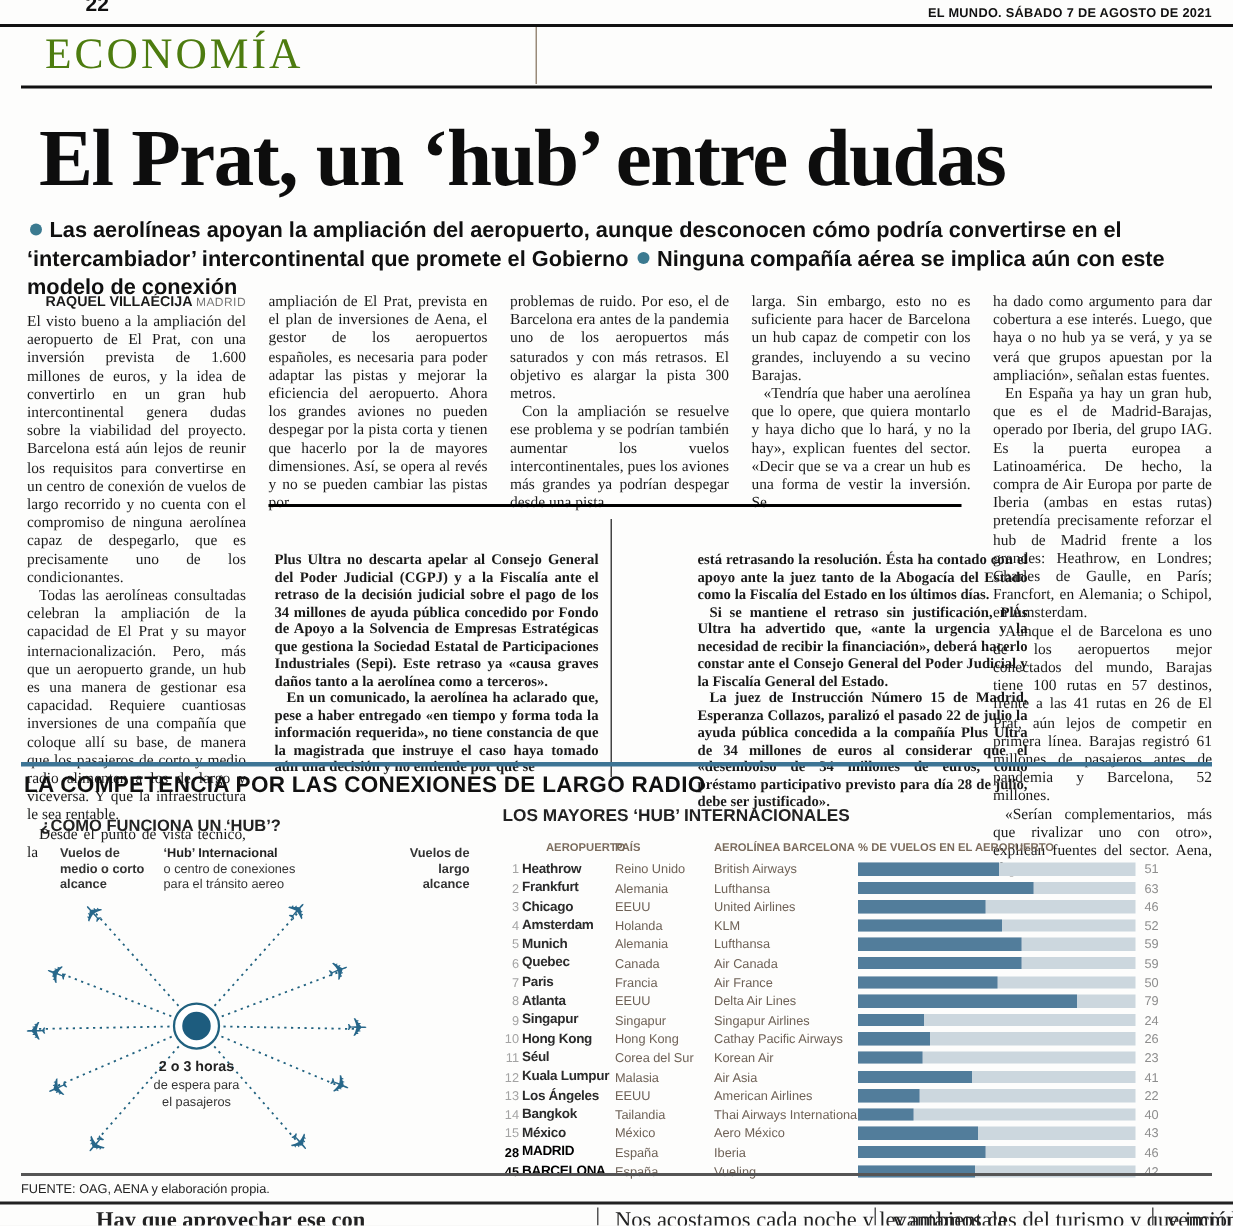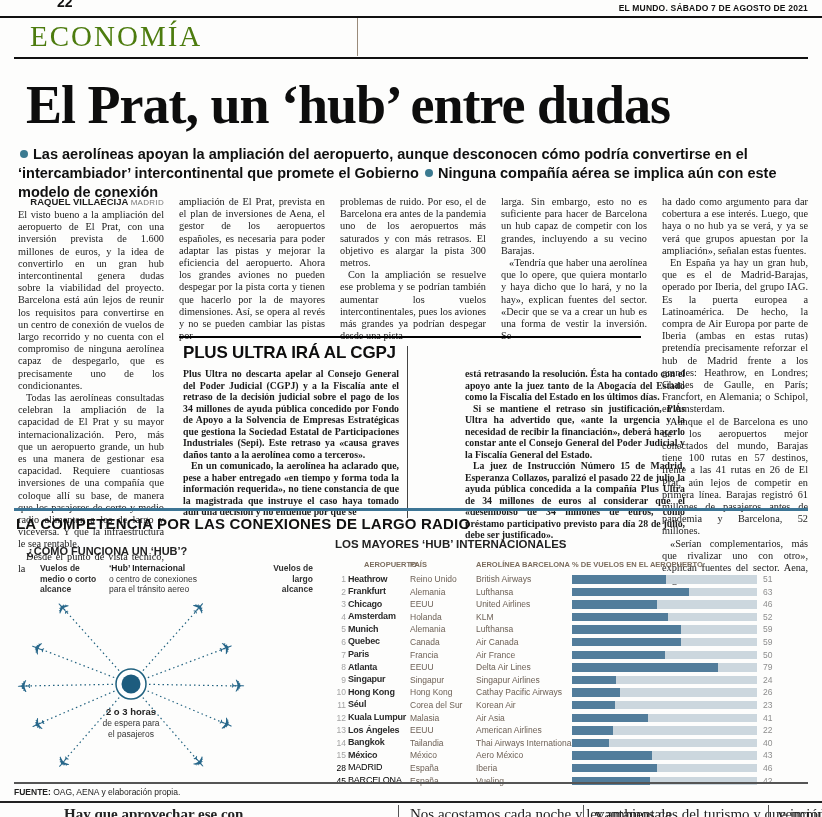--- a/index.html
+++ b/index.html
@@ -51,40 +51,40 @@
   .hub-svg { position:absolute; left:14px; top:598px; }
   .route { stroke:#20617f; stroke-width:1.2; stroke-dasharray:1.5 3; fill:none; }
   .hub-outer { fill:#ffffff; stroke:#20617f; stroke-width:1.5; }
   .hub-inner { fill:#1d5c7e; }
   .plane { font:17px "DejaVu Sans", sans-serif; fill:#27678a; text-anchor:middle; dominant-baseline:central; }
   .wait-label { position:absolute; left:72px; top:706px; width:118px; text-align:center;
                 font:8.5px "Liberation Sans", sans-serif; color:#333; line-height:1.3; }
   .wait-label b { font-size:9.5px; color:#222; }
   .rule-bottom-graphic { position:absolute; left:14px; top:782px; width:794px; height:1.5px; background:#555; }
   .fuente { position:absolute; left:14px; top:787px; font:8.5px "Liberation Sans", sans-serif; color:#222; }
-  .fuente b { font-weight:bold;margin-top:44px; }
+  .fuente b { font-weight:normal;margin-top:44px; }
 
   
   .tbl { position:absolute; left:335px; top:536px; width:478px; }
   .t-title { position:absolute; left:0; top:2px; font:bold 11.5px "Liberation Sans", sans-serif; color:#222; }
   .thead { position:absolute; top:24px; left:0; width:100%; height:12px;
            font:bold 7.5px "Liberation Sans", sans-serif; color:#7b6c5d; }
   .thead span { position:absolute; top:0; }
   .h-aeropuerto { left:29px; } .h-pais { left:75px; } .h-aerolinea { left:141px; } .h-pct { left:237px; }
   .tbody { position:absolute; top:37px; left:0; width:100%; }
   .trow { position:relative; height:12.6px; }
   .trow span { position:absolute; font-family:"Liberation Sans", sans-serif; }
   .rank    { left:0; width:11px; top:1px; text-align:right; font-size:8.5px; color:#a3a3a3; }
   .airport { left:13px; top:0.5px; font-size:9px; font-weight:bold; color:#2b2b2b; letter-spacing:-.2px; }
   .country { left:75px; top:1px; font-size:8.5px; color:#6e6156; }
   .airline { left:141px; top:1px; font-size:8.5px; color:#6e6156; }
   .bar  { left:237px; top:2px; width:185px; height:8.5px; background:#ccd7de; }
   .fill { display:block; height:100%; background:#527d9b; }
   .val  { left:428px; top:1px; font-size:8.5px; color:#8d8d8d; }
-  .hl .rank, .hl .airport { color:#000; font-weight:normal; }
+  .hl .rank, .hl .airport { color:#000; font-weight:bold; }
 
   
   .rule-footer { position:absolute; left:0; top:801px; width:822px; height:2px; background:#222; }
   .f-frag { position:absolute; top:806px; font-size:15px; color:#222; white-space:nowrap; }
   .f-head { left:64px; font-weight:bold; font-size:15px; }
   .f-sep  { position:absolute; top:805px; width:1px; height:12px; background:#555; }
 </style>
 </head>
 <body>
 
@@ -118,21 +118,20 @@
     <p class="ind">«Tendría que haber una aerolínea que lo opere, que quiera montarlo y haya dicho que lo hará, y no la hay», explican fuentes del sector. «Decir que se va a crear un hub es una forma de vestir la inversión. Se</p>
   </div>
   <div class="col" style="left:662px;height:338px;">
     <p>ha dado como argumento para dar cobertura a ese interés. Luego, que haya o no hub ya se verá, y ya se verá que grupos apuestan por la ampliación», señalan estas fuentes.</p>
     <p class="ind">En España ya hay un gran hub, que es el de Madrid-Barajas, operado por Iberia, del grupo IAG. Es la puerta europea a Latinoamérica. De hecho, la compra de Air Europa por parte de Iberia (ambas en estas rutas) pretendía precisamente reforzar el hub de Madrid frente a los grandes: Heathrow, en Londres; Charles de Gaulle, en París; Francfort, en Alemania; o Schipol, en Ámsterdam.</p>
     <p class="ind">Aunque el de Barcelona es uno de los aeropuertos mejor conectados del mundo, Barajas tiene 100 rutas en 57 destinos, frente a las 41 rutas en 26 de El Prat, aún lejos de competir en primera línea. Barajas registró 61 millones de pasajeros antes de pandemia y Barcelona, 52 millones.</p>
     <p class="ind">«Serían complementarios, más que rivalizar uno con otro», explican fuentes del sector. Aena, el ges-</p>
   </div>
 
   <div class="inset">
-    <div class="inset-title">PLUS ULTRA IRÁ AL CGPJ</div>
     <div class="inset-col inset-left">
       <p>Plus Ultra no descarta apelar al Consejo General del Poder Judicial (CGPJ) y a la Fiscalía ante el retraso de la decisión judicial sobre el pago de los 34 millones de ayuda pública concedido por Fondo de Apoyo a la Solvencia de Empresas Estratégicas que gestiona la Sociedad Estatal de Participaciones Industriales (Sepi). Este retraso ya «causa graves daños tanto a la aerolínea como a terceros».</p>
       <p class="ind">En un comunicado, la aerolínea ha aclarado que, pese a haber entregado «en tiempo y forma toda la información requerida», no tiene constancia de que la magistrada que instruye el caso haya tomado aún una decisión y no entiende por qué se</p>
     </div>
     <div class="inset-vrule"></div>
     <div class="inset-col inset-right">
       <p>está retrasando la resolución. Ésta ha contado con el apoyo ante la juez tanto de la Abogacía del Estado como la Fiscalía del Estado en los últimos días.</p>
       <p class="ind">Si se mantiene el retraso sin justificación, Plus Ultra ha advertido que, «ante la urgencia y la necesidad de recibir la financiación», deberá hacerlo constar ante el Consejo General del Poder Judicial y la Fiscalía General del Estado.</p>
       <p class="ind">La juez de Instrucción Número 15 de Madrid, Esperanza Collazos, paralizó el pasado 22 de julio la ayuda pública concedida a la compañía Plus Ultra de 34 millones de euros al considerar que el «desembolso de 34 millones de euros, como préstamo participativo previsto para día 28 de julio, debe ser justificado».</p>
     </div>

